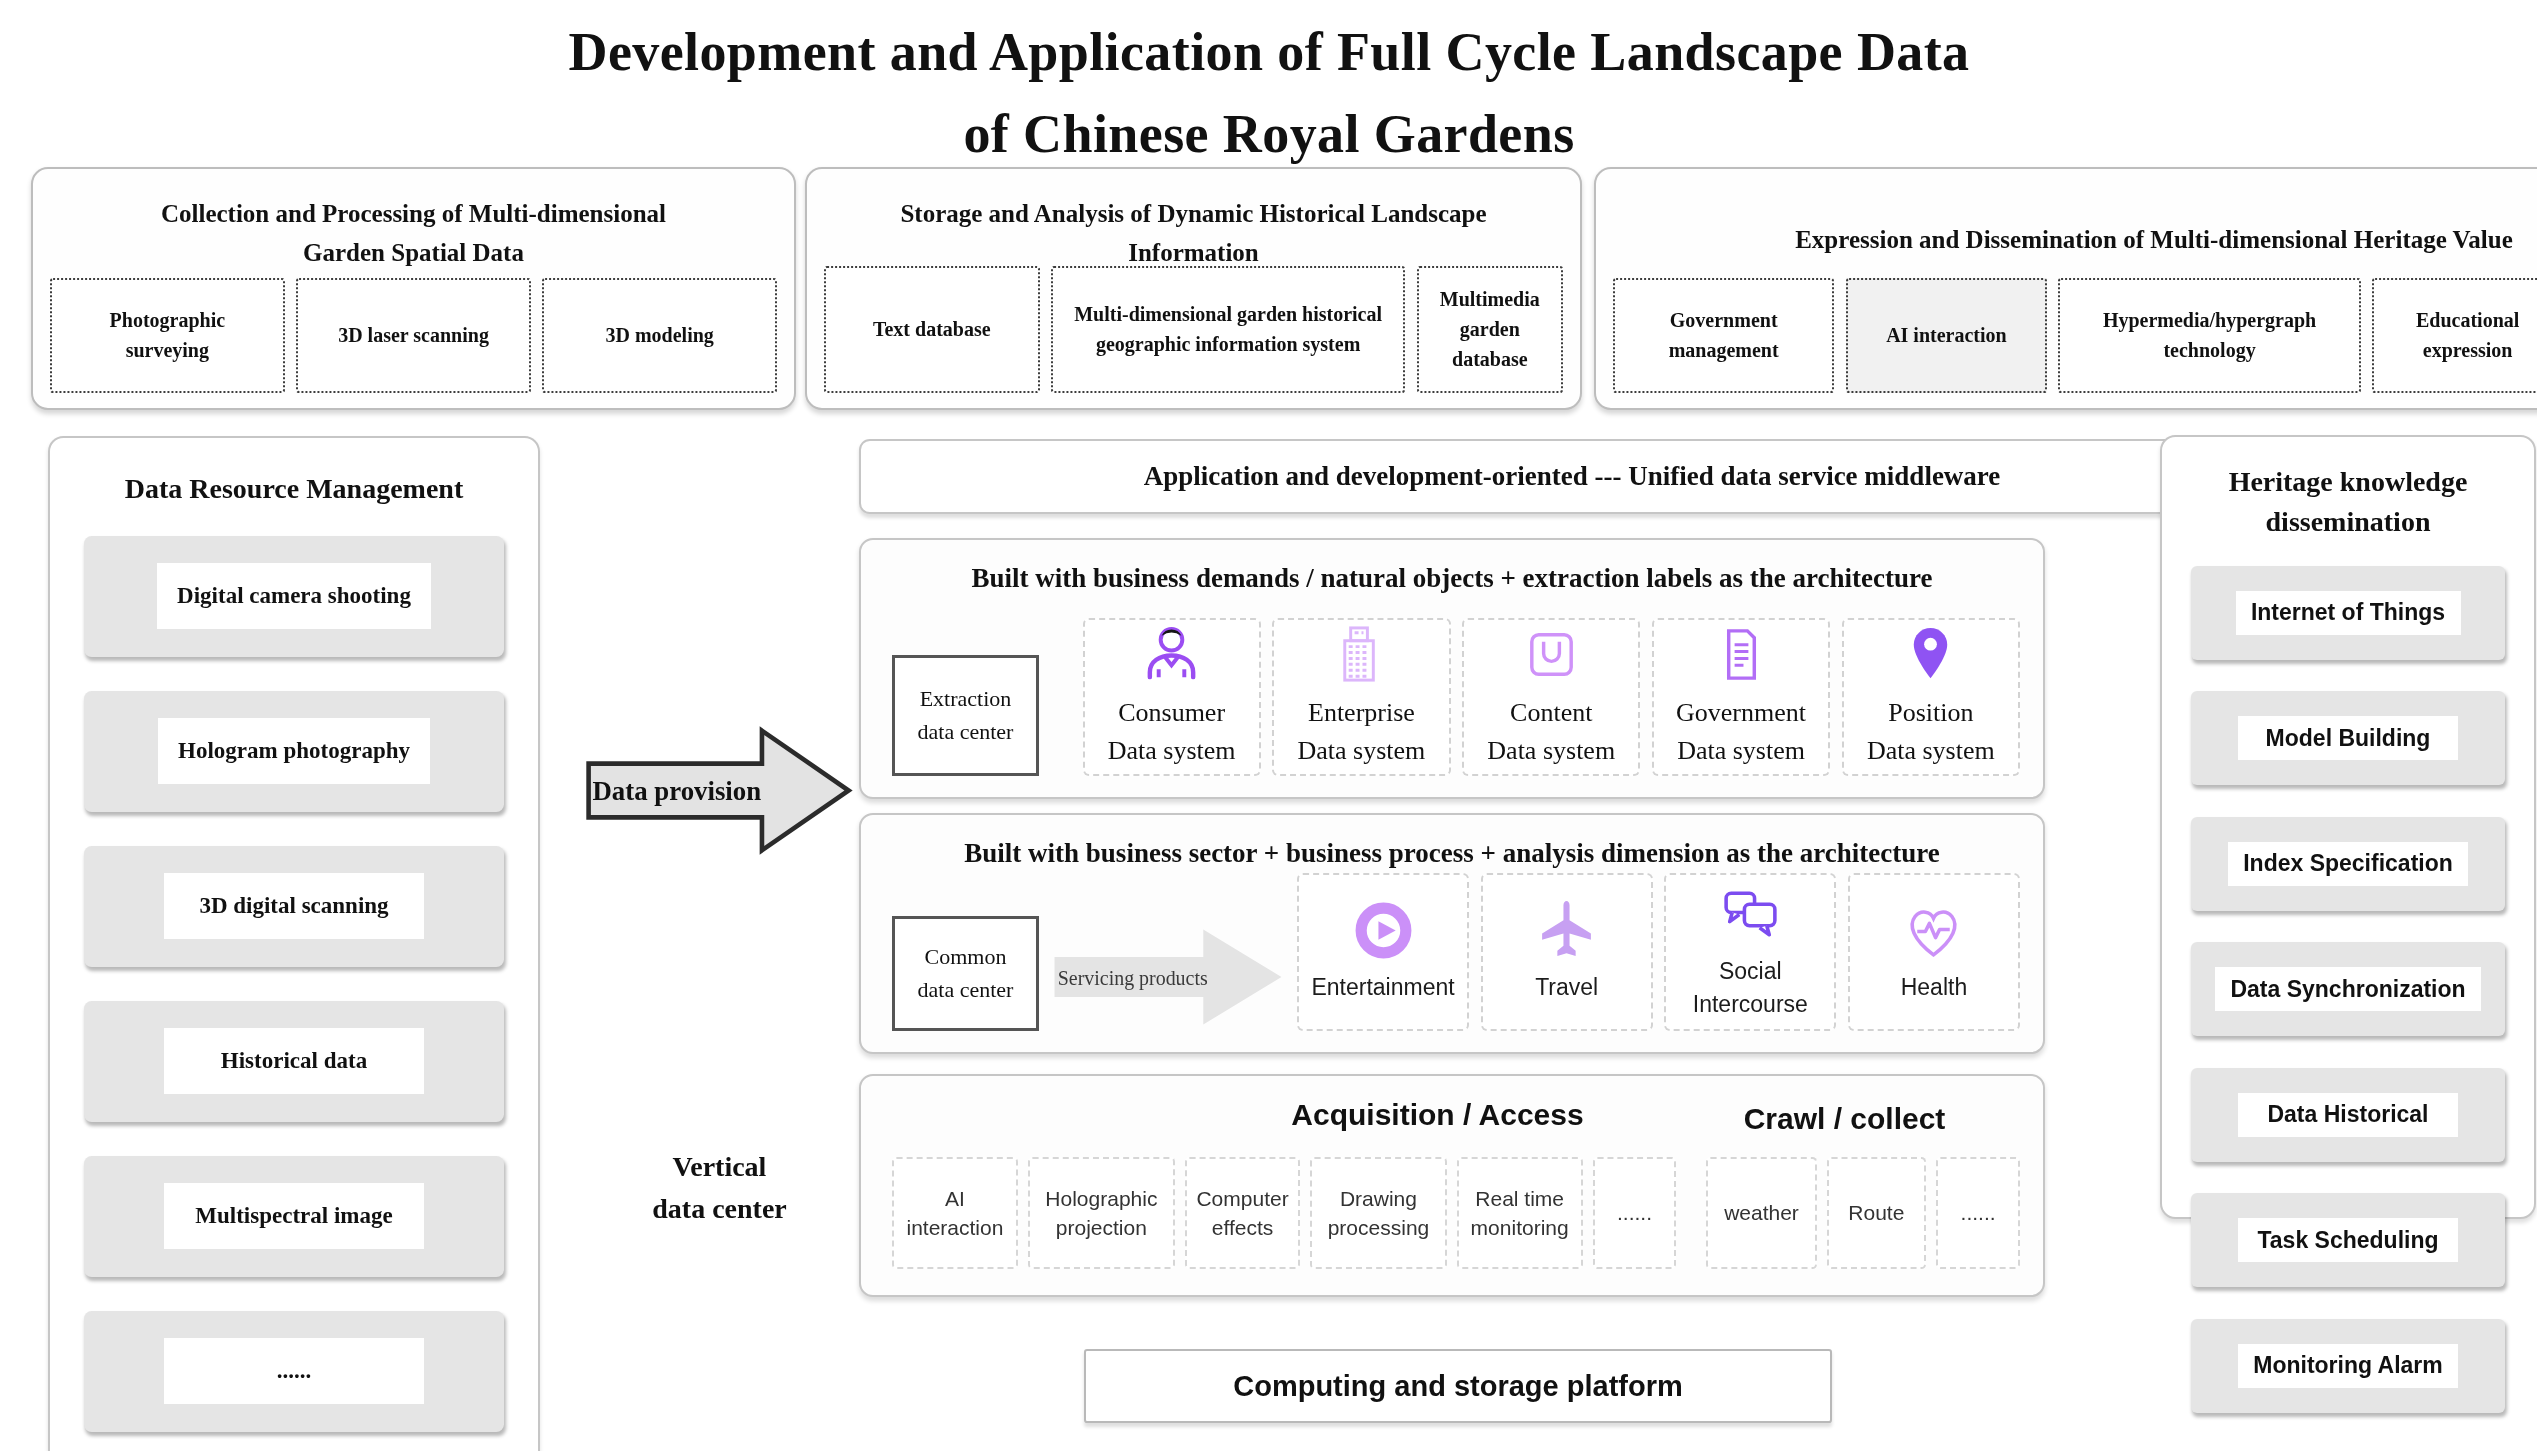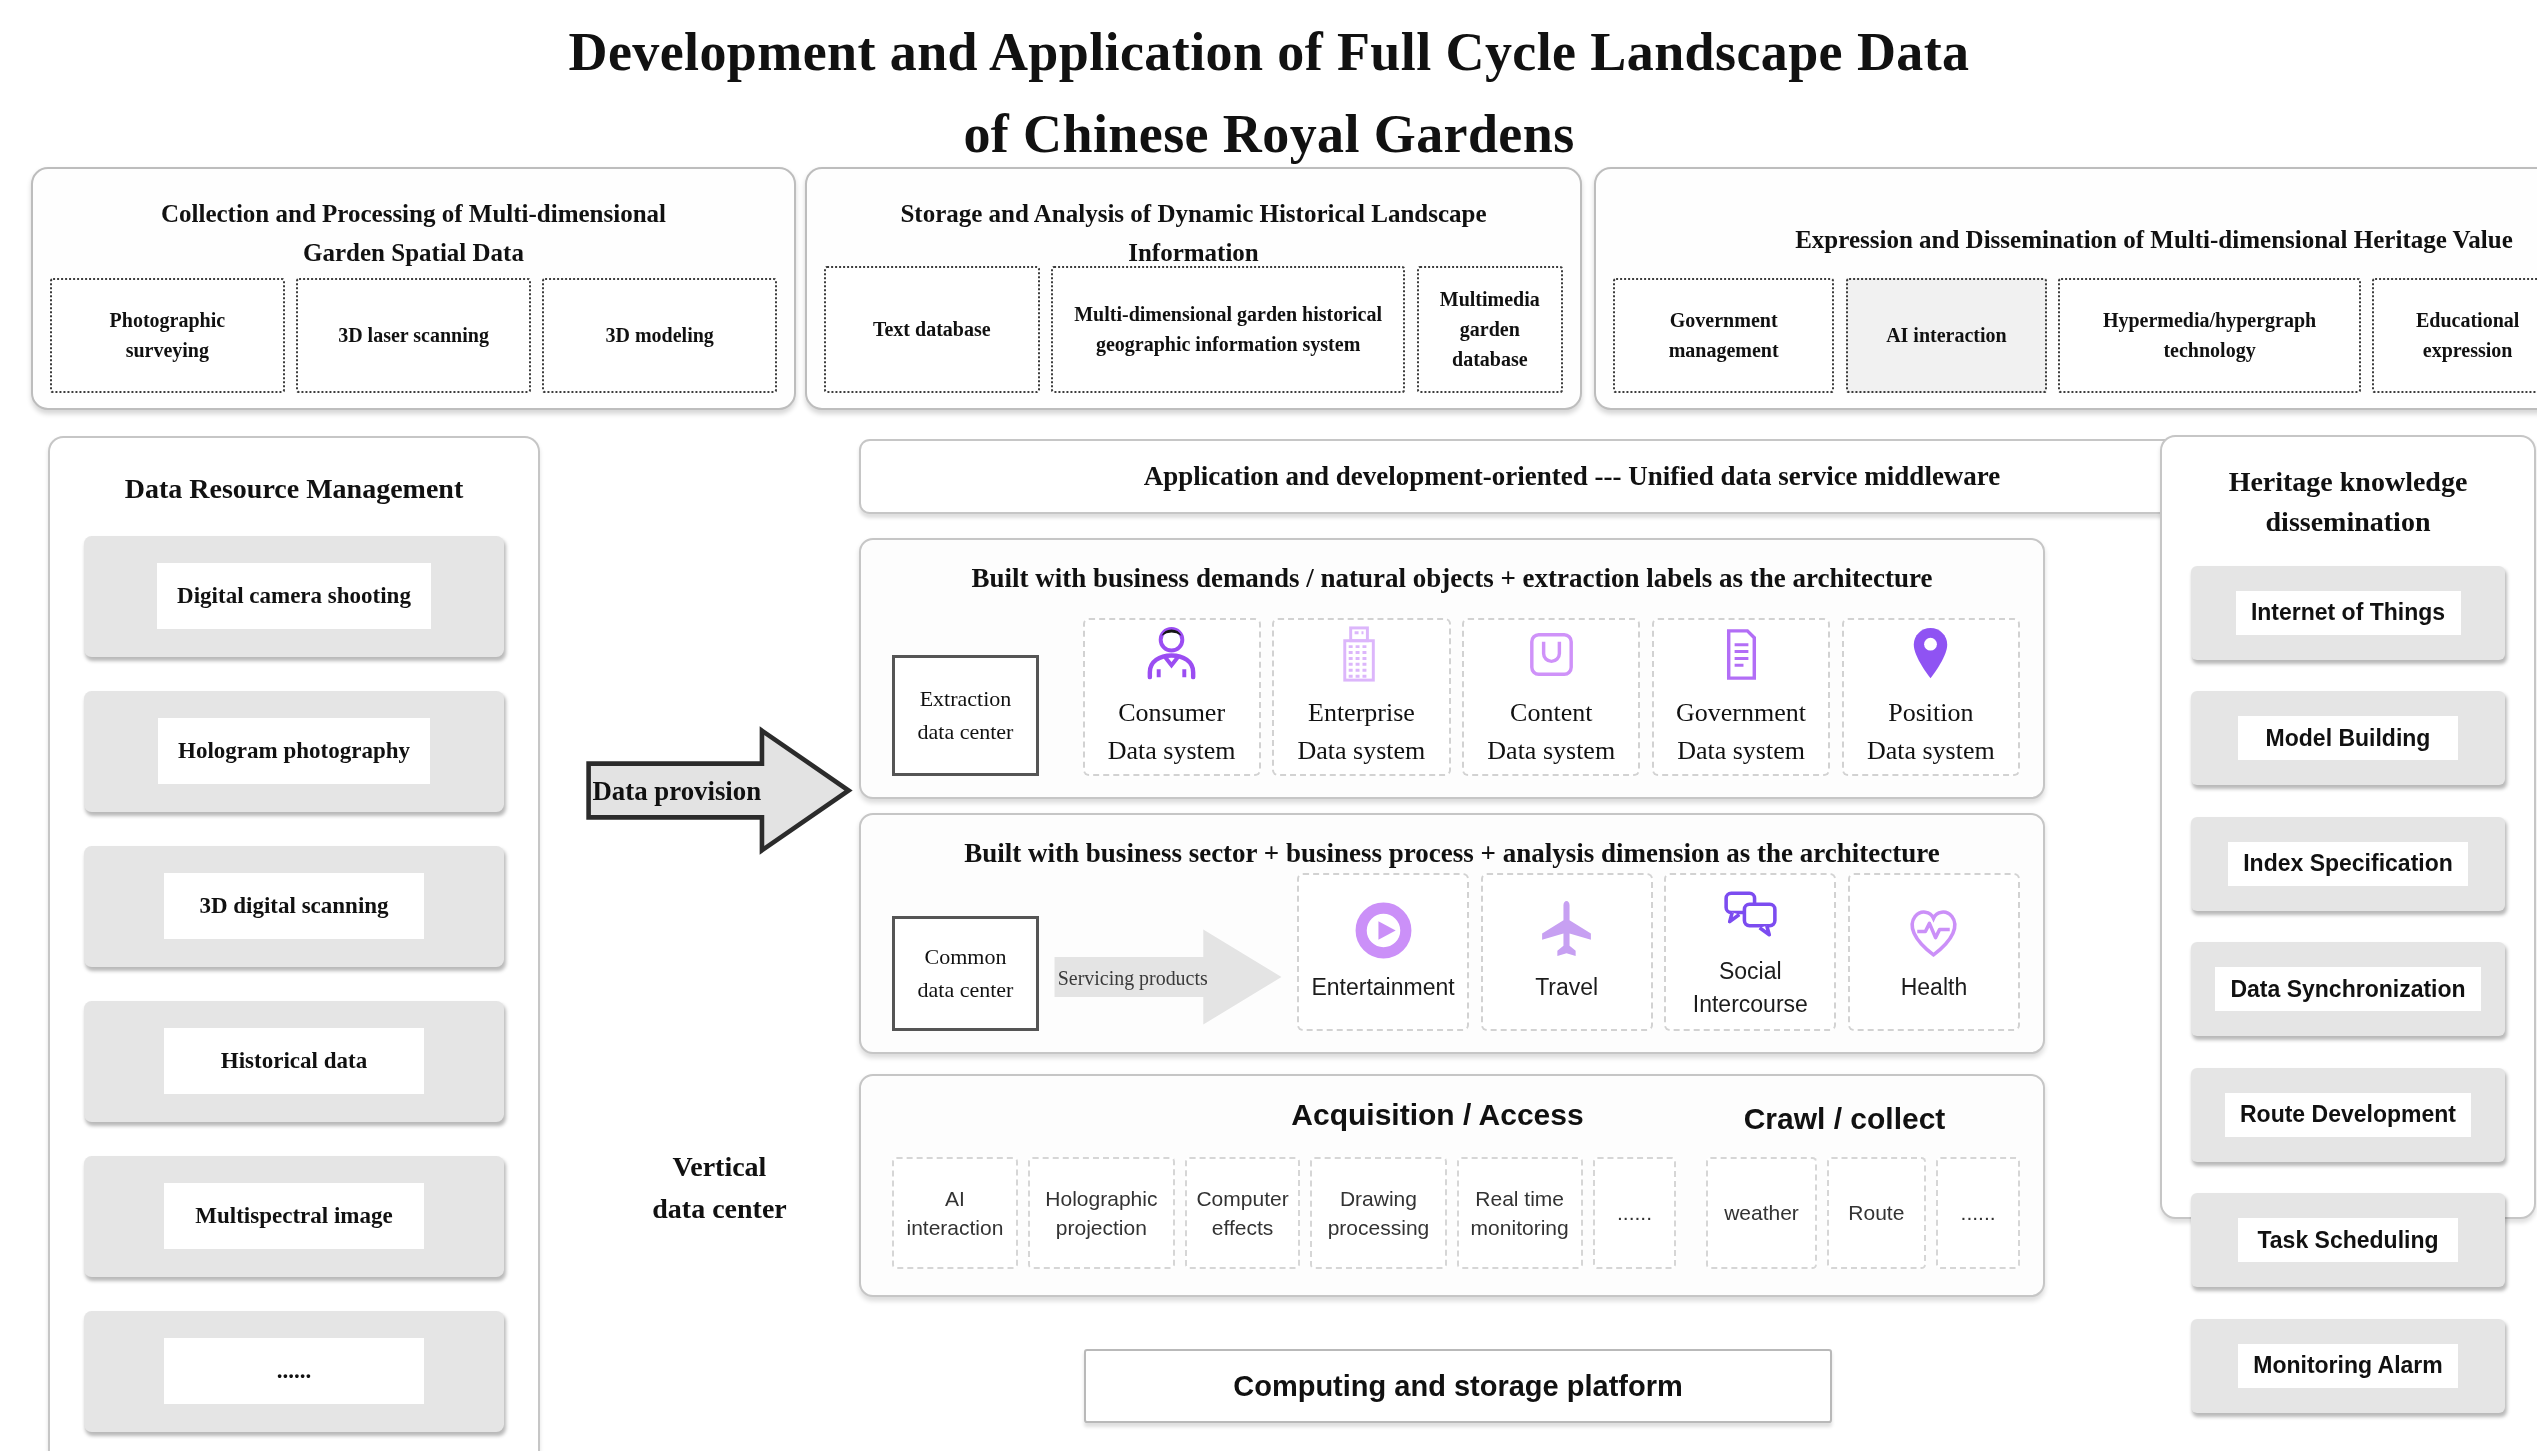--- a/index.html
+++ b/index.html
@@ -364,21 +364,21 @@
     <div class="gray-item">
         <div class="patch">Model Building</div>
       </div>
     <div class="gray-item">
         <div class="patch">Index Specification</div>
       </div>
     <div class="gray-item">
         <div class="patch">Data Synchronization</div>
       </div>
     <div class="gray-item">
-        <div class="patch">Route Development</div>
+        <div class="patch">Data Historical</div>
       </div>
     <div class="gray-item">
         <div class="patch">Task Scheduling</div>
       </div>
     <div class="gray-item">
         <div class="patch">Monitoring Alarm</div>
       </div>
   </div>
 
 </div>

